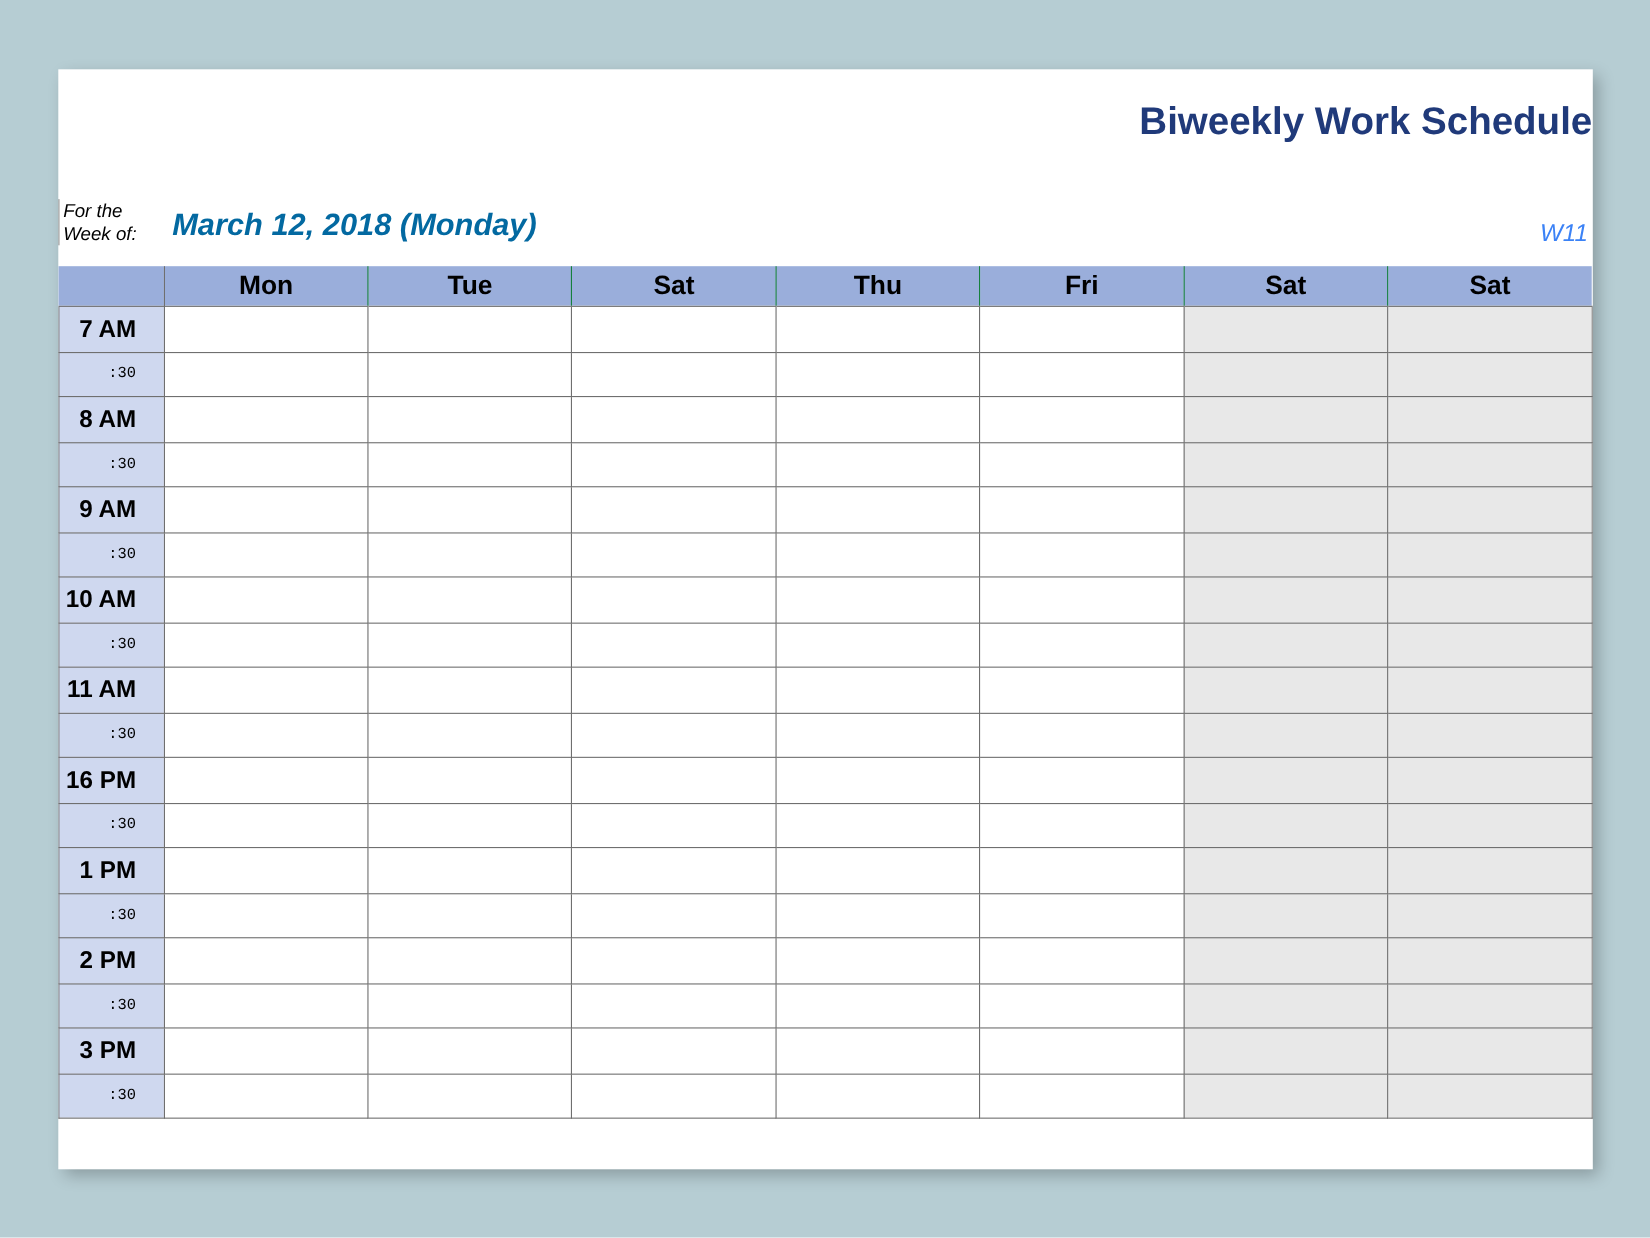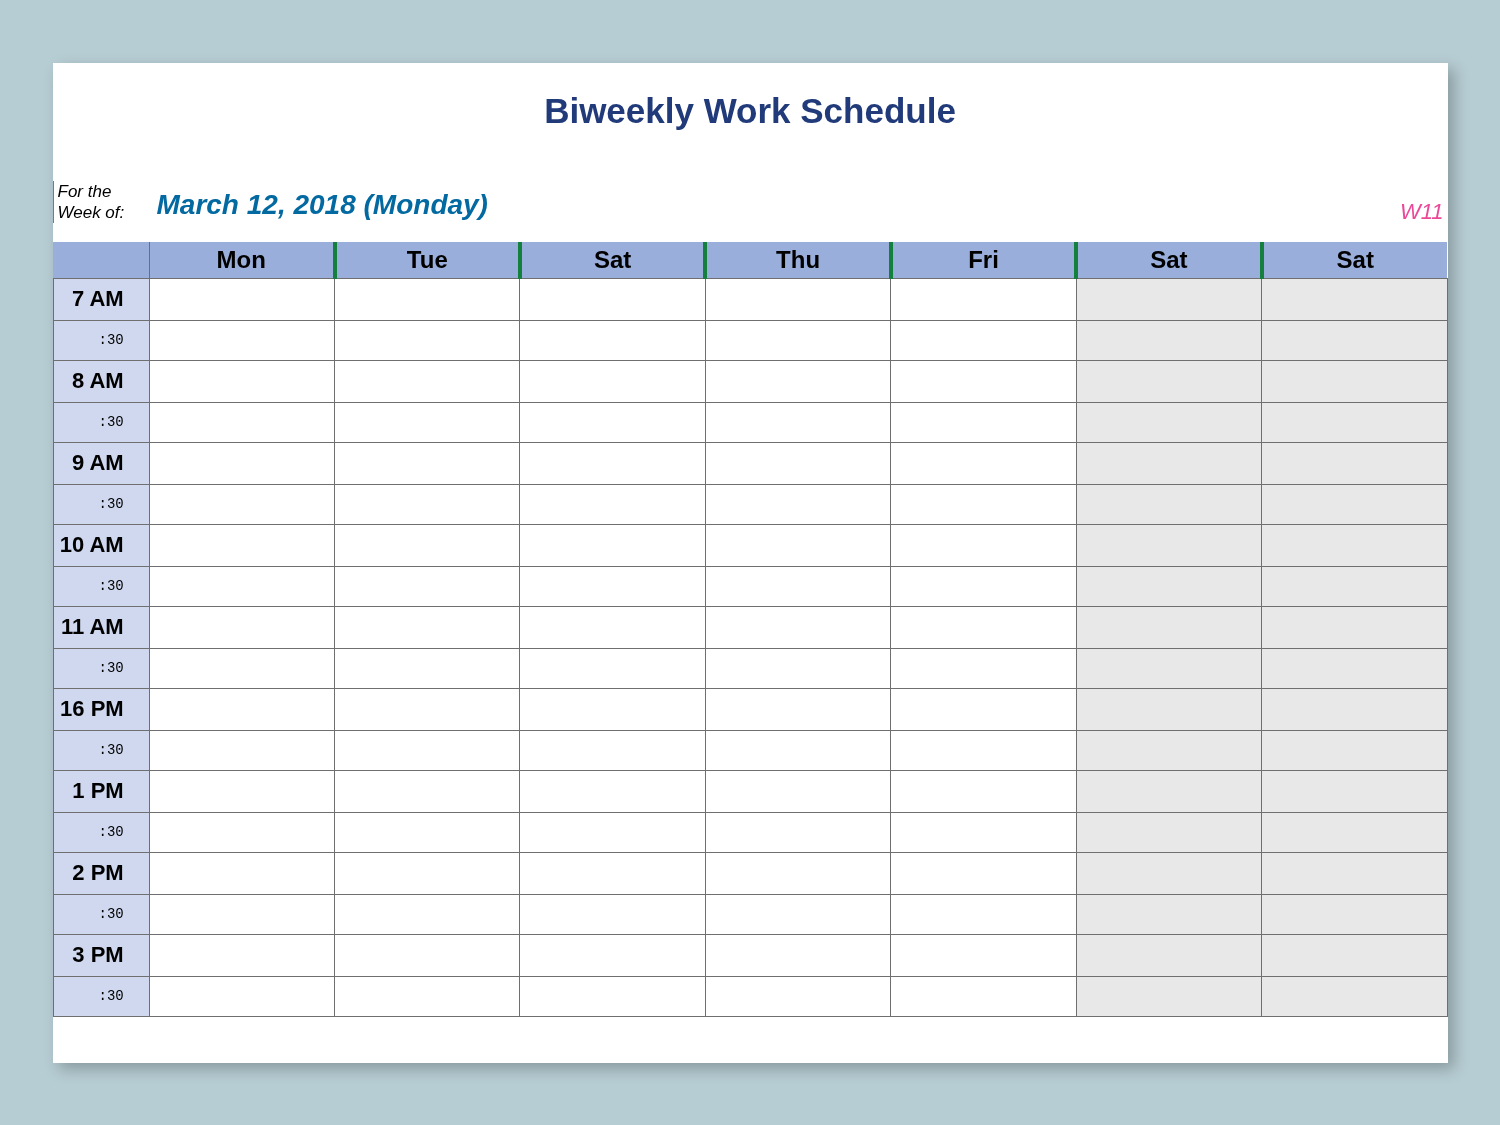--- a/index.html
+++ b/index.html
@@ -14,21 +14,21 @@
   }
   .sheet {
     background: #ffffff;
     width: 1395px;
     height: 1000px;
     box-shadow: 6px 6px 14px rgba(0,0,0,0.25);
     overflow: hidden;
     position: relative;
   }
   .title {
-    text-align: center;
+    text-align: right;
     color: #203a7a;
     font-size: 35px;
     font-weight: bold;
     padding: 28px 0 18px 0;
   }
   .meta-row {
     display: flex;
     align-items: flex-end;
     padding: 32px 0 4px 0;
     position: relative;
@@ -47,40 +47,40 @@
     font-size: 28px;
     font-weight: bold;
     padding-left: 8px;
     padding-bottom: 2px;
   }
   .week-number {
     position: absolute;
     right: 4px;
     bottom: 2px;
     font-size: 22px;
-    color: #ec4899;
+    color: #3b82f6;
   }
   table.schedule {
     width: 100%;
     border-collapse: collapse;
     table-layout: fixed;
     margin-top: 15px;
   }
   .schedule col.timecol { width: 96px; }
   .schedule col.daycol  { width: 185px; }
   .day-header {
     background: #9aaedb;
     text-align: center;
     font-size: 24px;
     font-weight: bold;
     color: #000;
     height: 36px;
     border-bottom: 1px solid #6f6f6f;
   }
-  .day-header + .day-header { border-left: 4px solid #15803d; }
+  .day-header + .day-header { border-left: 1px solid #15803d; }
   .time-header-blank {
     background: #9aaedb;
     height: 36px;
     border-bottom: 1px solid #6f6f6f;
     border-right: 1px solid #6f6f6f;
   }
   td.time-hour, td.time-half {
     background: #cfd8ef;
     text-align: right;
     padding-right: 25px;

